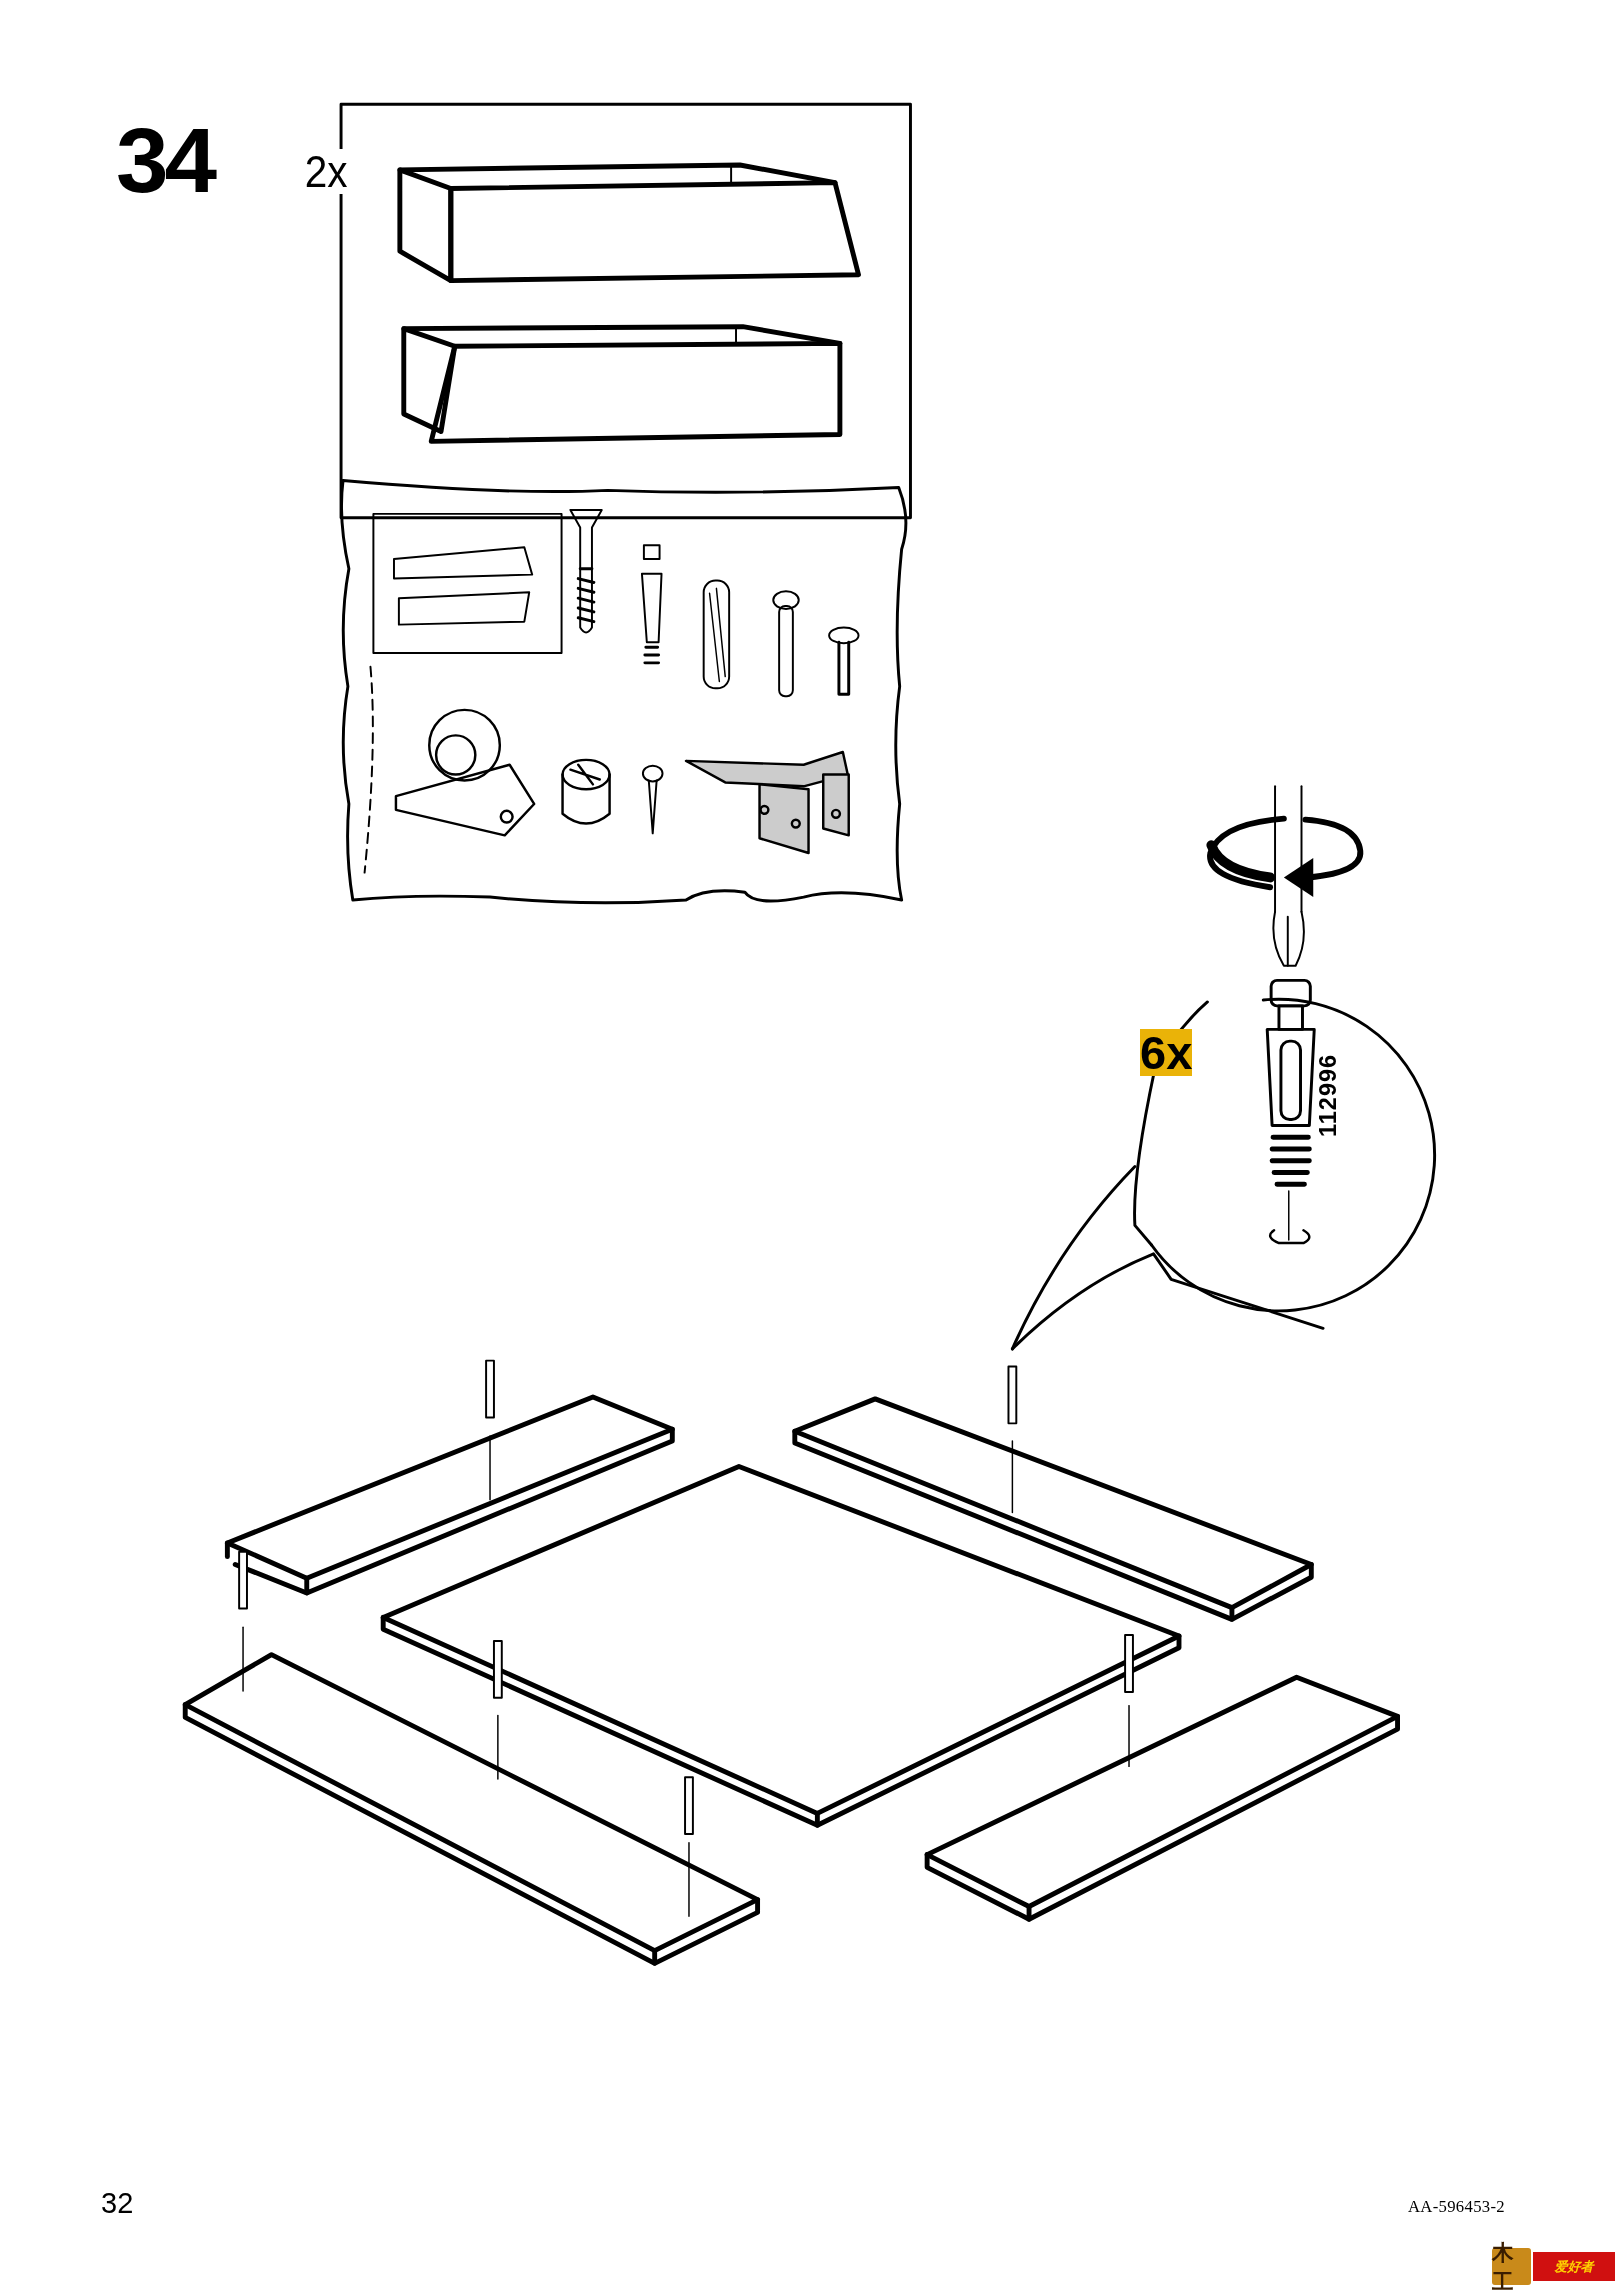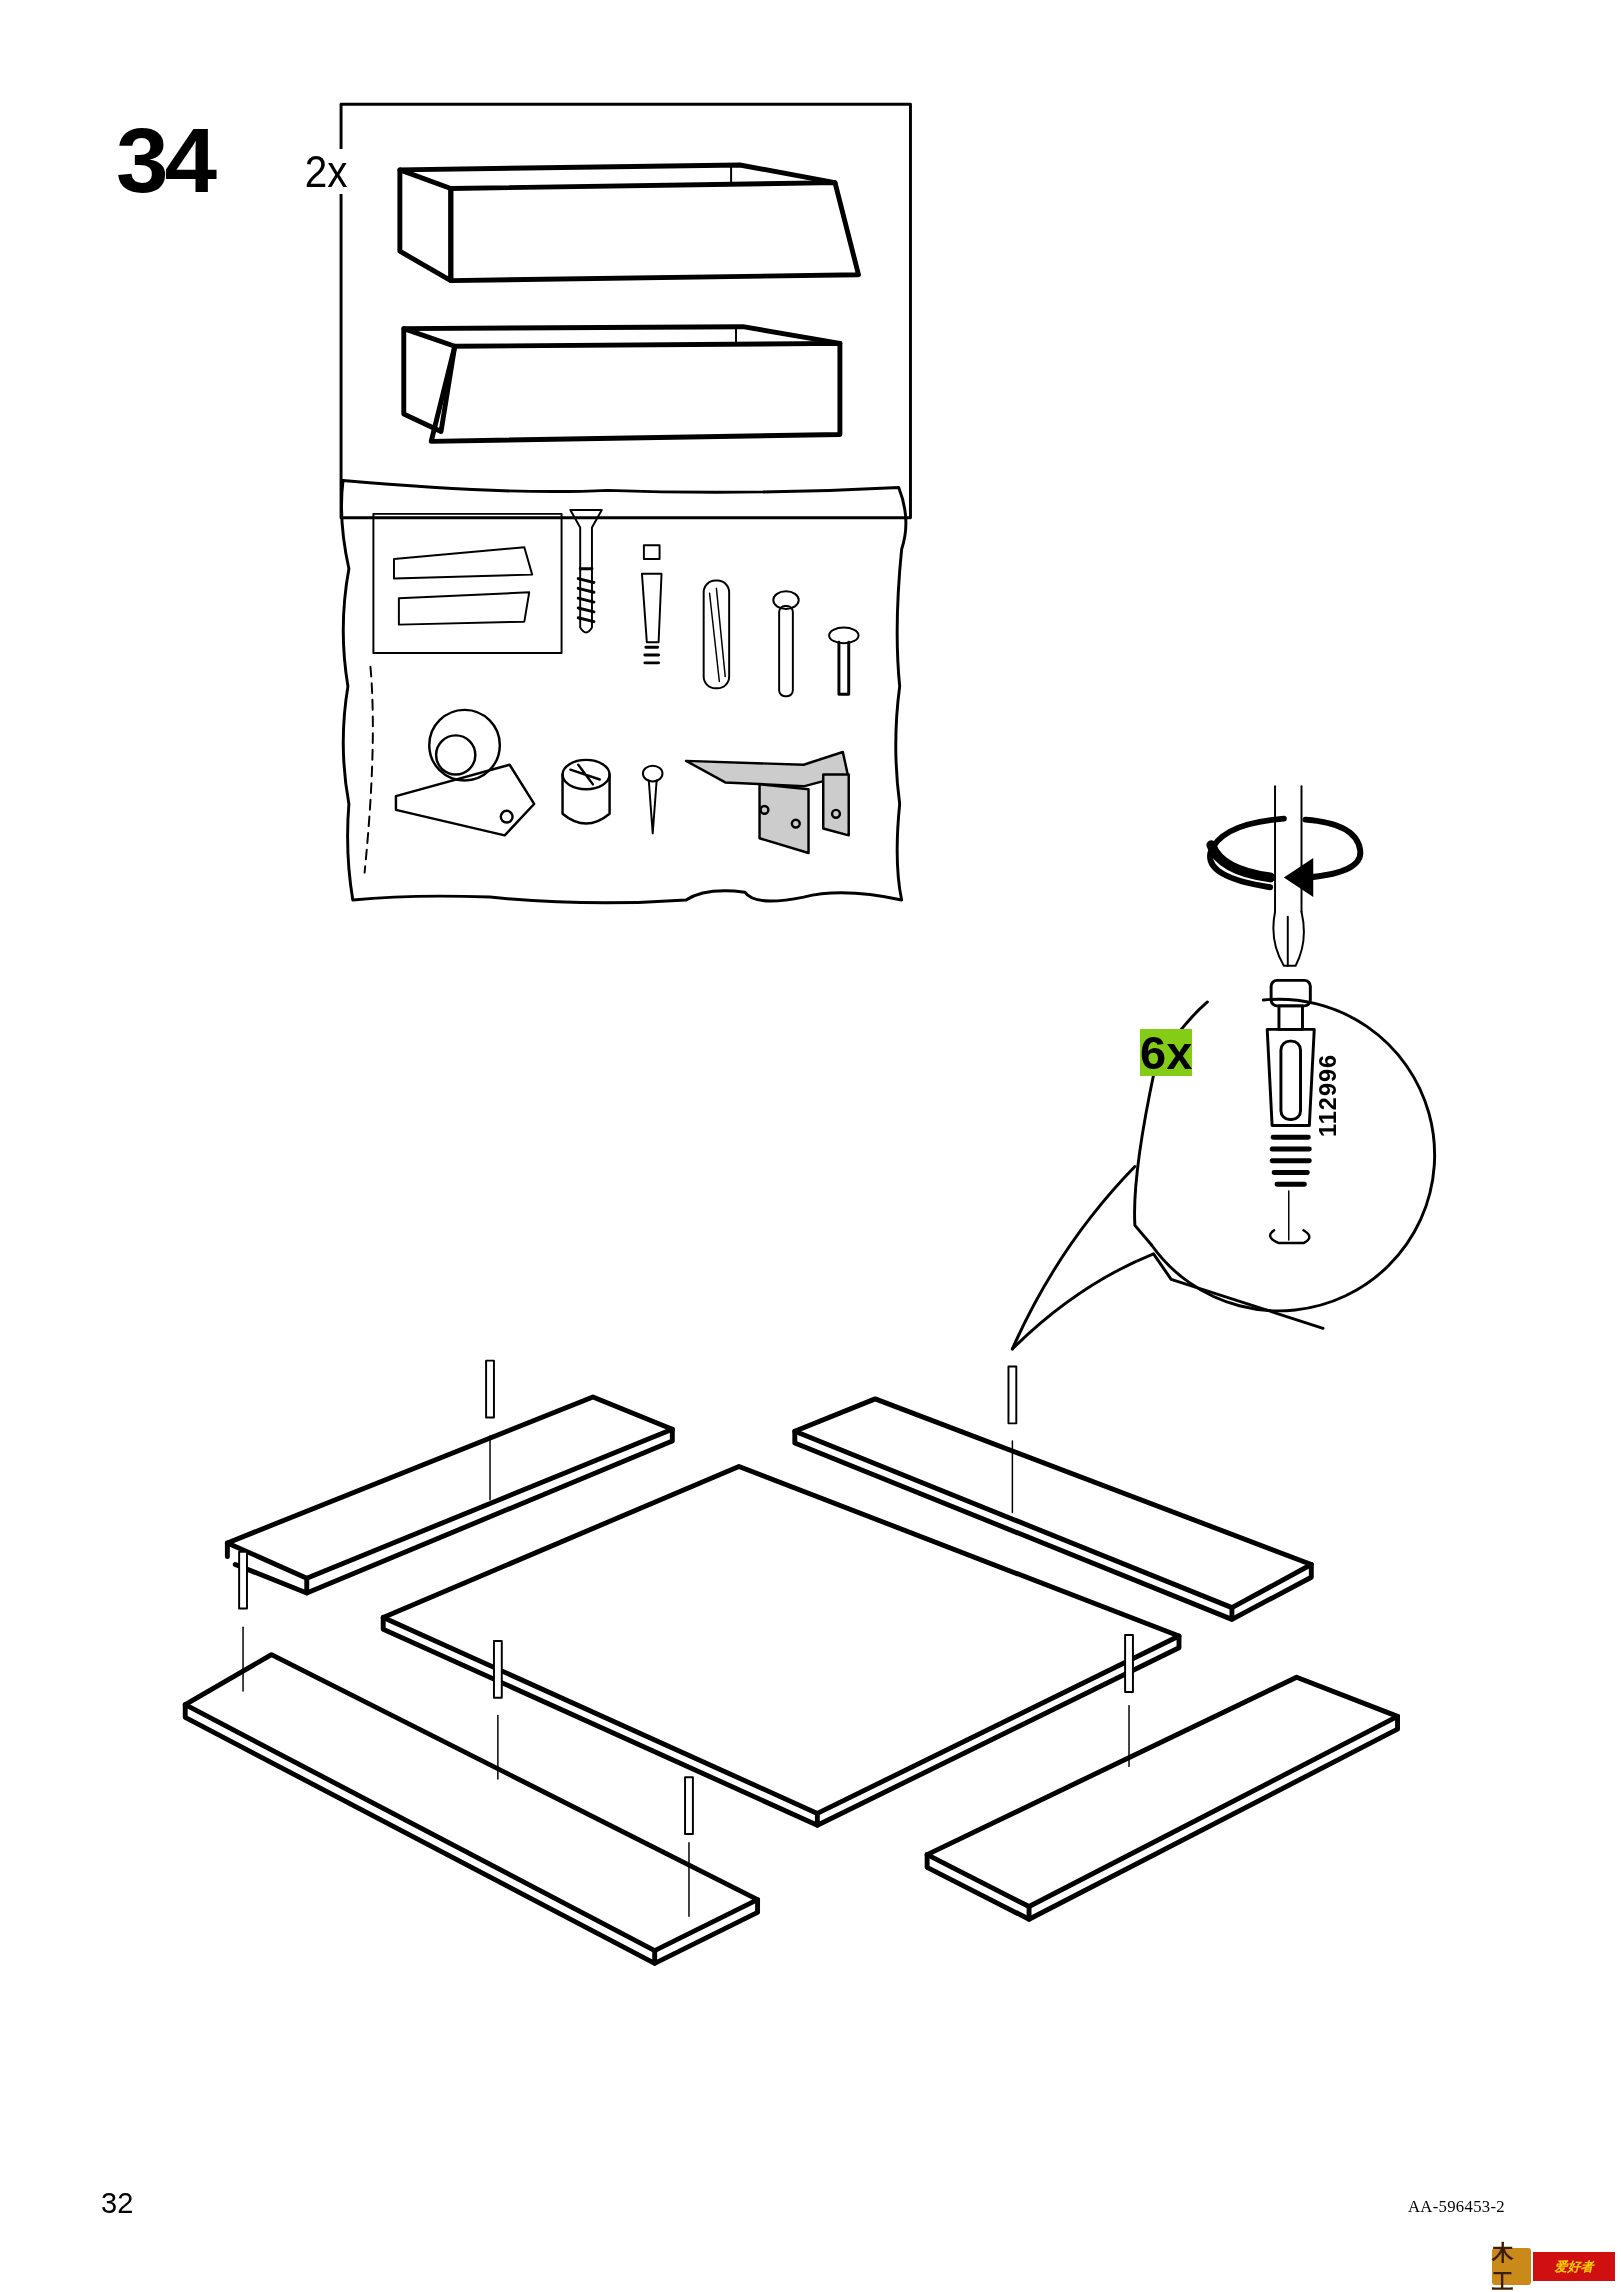--- a/index.html
+++ b/index.html
@@ -3,21 +3,21 @@
 <meta charset="utf-8">
 <style>
   html, body { margin: 0; padding: 0; background: #ffffff; }
   body { width: 1621px; height: 2293px; position: relative; overflow: hidden;
          font-family: "Liberation Sans", sans-serif; color: #000; }
   .abs { position: absolute; }
   .step-number { left: 116px; top: 116px; font-size: 90px; font-weight: bold;
                  letter-spacing: -3.9px; line-height: 1; transform: scaleX(1.05); transform-origin: left; }
   .qty-2x { left: 303px; top: 149px; font-size: 45px; line-height: 1; background: #fff; padding: 0 2px;
             transform: scaleX(0.9); transform-origin: left; }
-  .qty-6x { left: 1140px; top: 1029px; font-size: 47px; font-weight: bold; line-height: 1; background:#84cc16; }
+  .qty-6x { left: 1140px; top: 1029px; font-size: 47px; font-weight: bold; line-height: 1; background:#eab308; }
   .part-no { left: 1317px; top: 1137px; font-size: 23.5px; font-weight: bold; line-height: 1;
              transform: rotate(-90deg); transform-origin: left top; letter-spacing: 1px; }
   .page-num { left: 101px; top: 2189px; font-size: 29px; line-height: 1; }
   .doc-code { left: 1408px; top: 2199px; font-size: 16.7px; line-height: 1; letter-spacing: 0.3px; font-family: Liberation Serif, serif; }
   .logo { left: 1492px; top: 2248px; width: 123px; height: 37px; display: flex; align-items: center; }
   .logo-mark { width: 39px; height: 37px; background: #c98a1a; color: #3a1d00; font-weight: bold;
                font-size: 21.6px; display: flex; align-items: center; justify-content: center; border-radius: 2.9px; }
   .logo-text { flex: 1; height: 29px; background: #d01010; color: #ffd200; font-weight: bold; font-size: 13px;
                display: flex; align-items: center; justify-content: center; font-style: italic; margin-left: 2px; }
   svg { position: absolute; left: 0; top: 0; }

